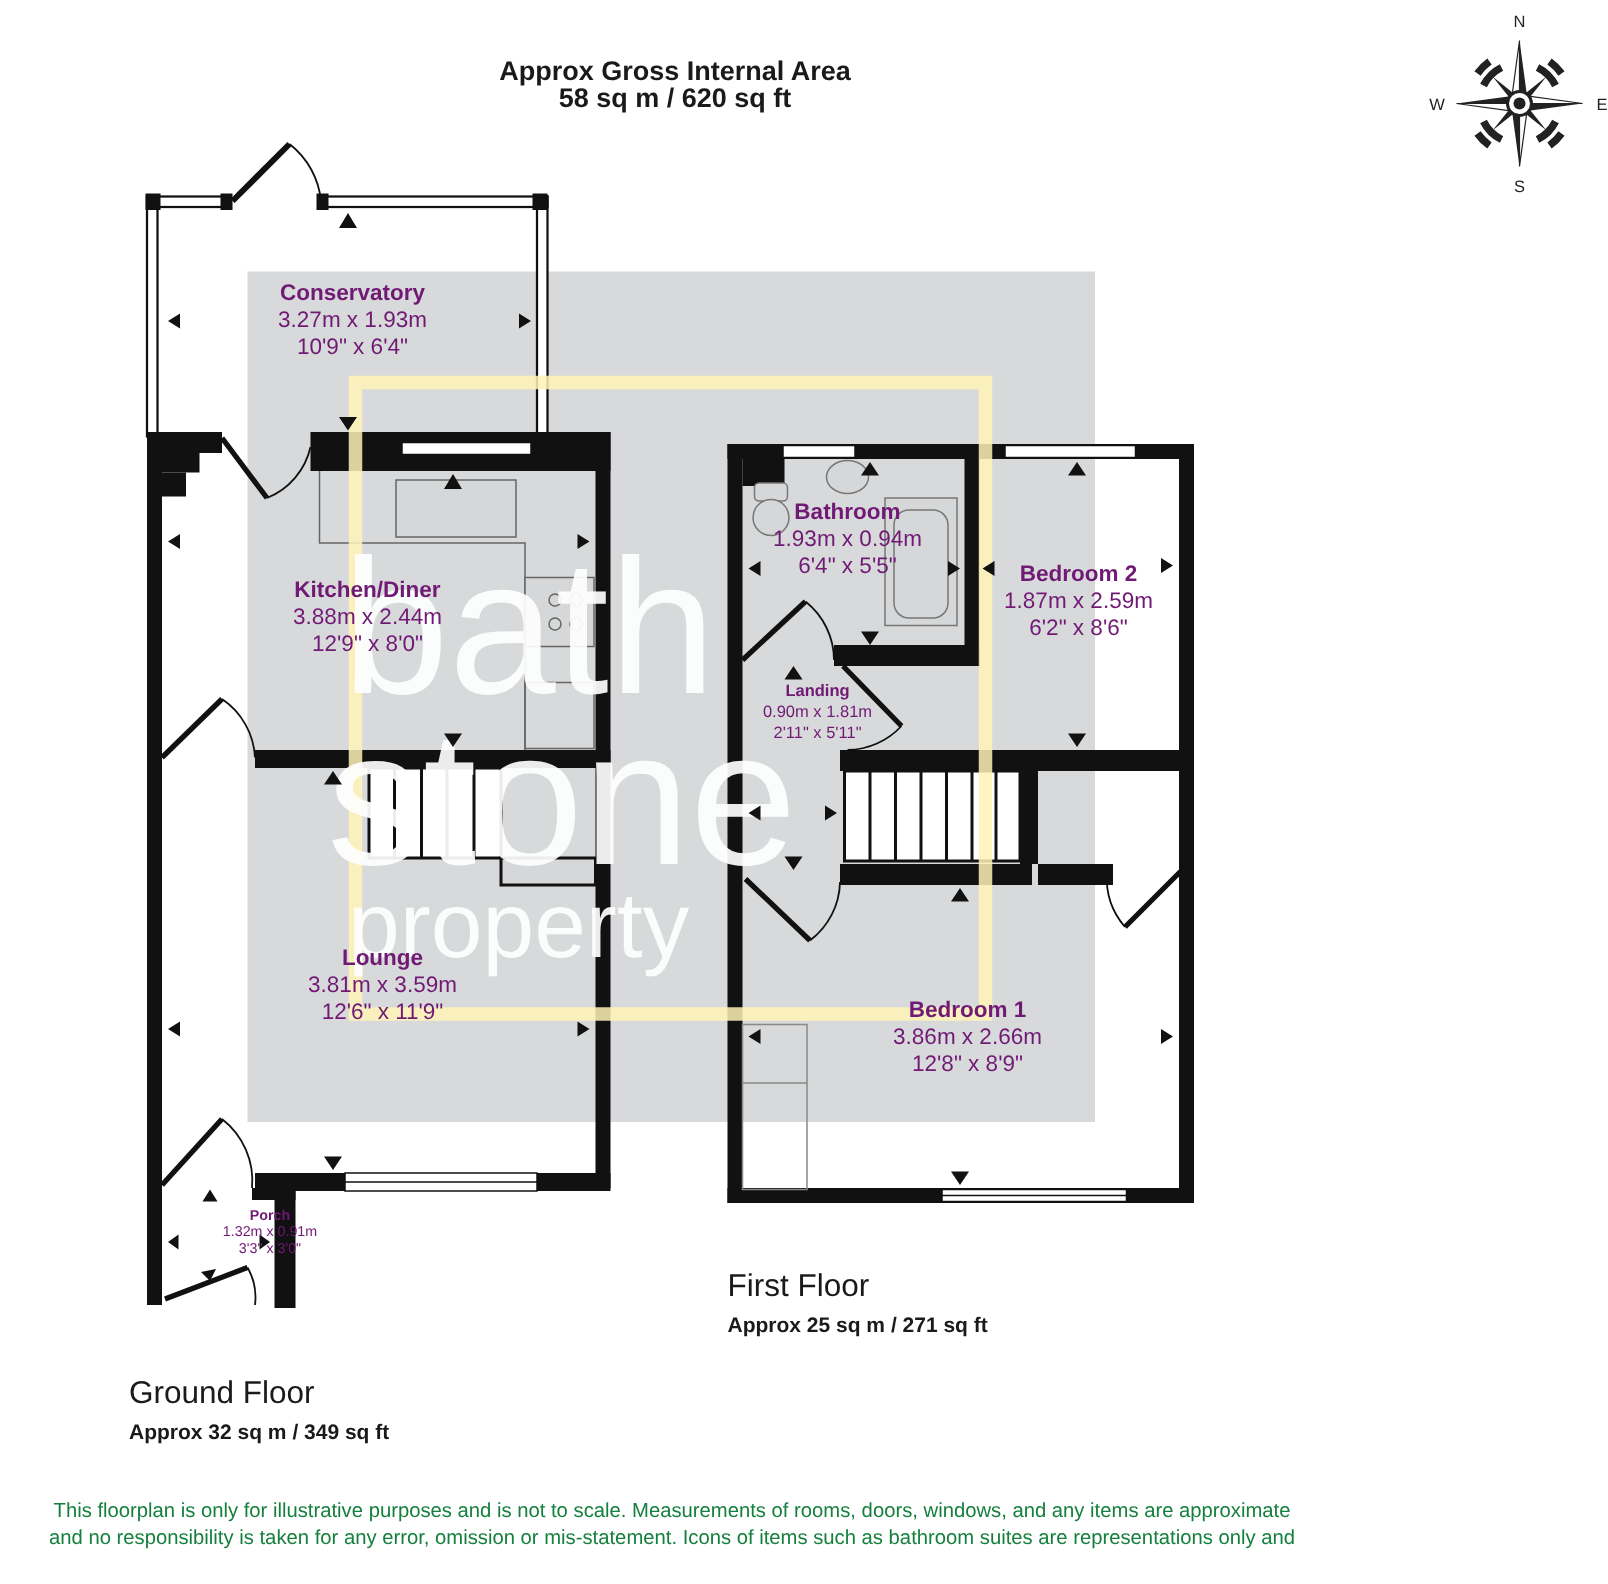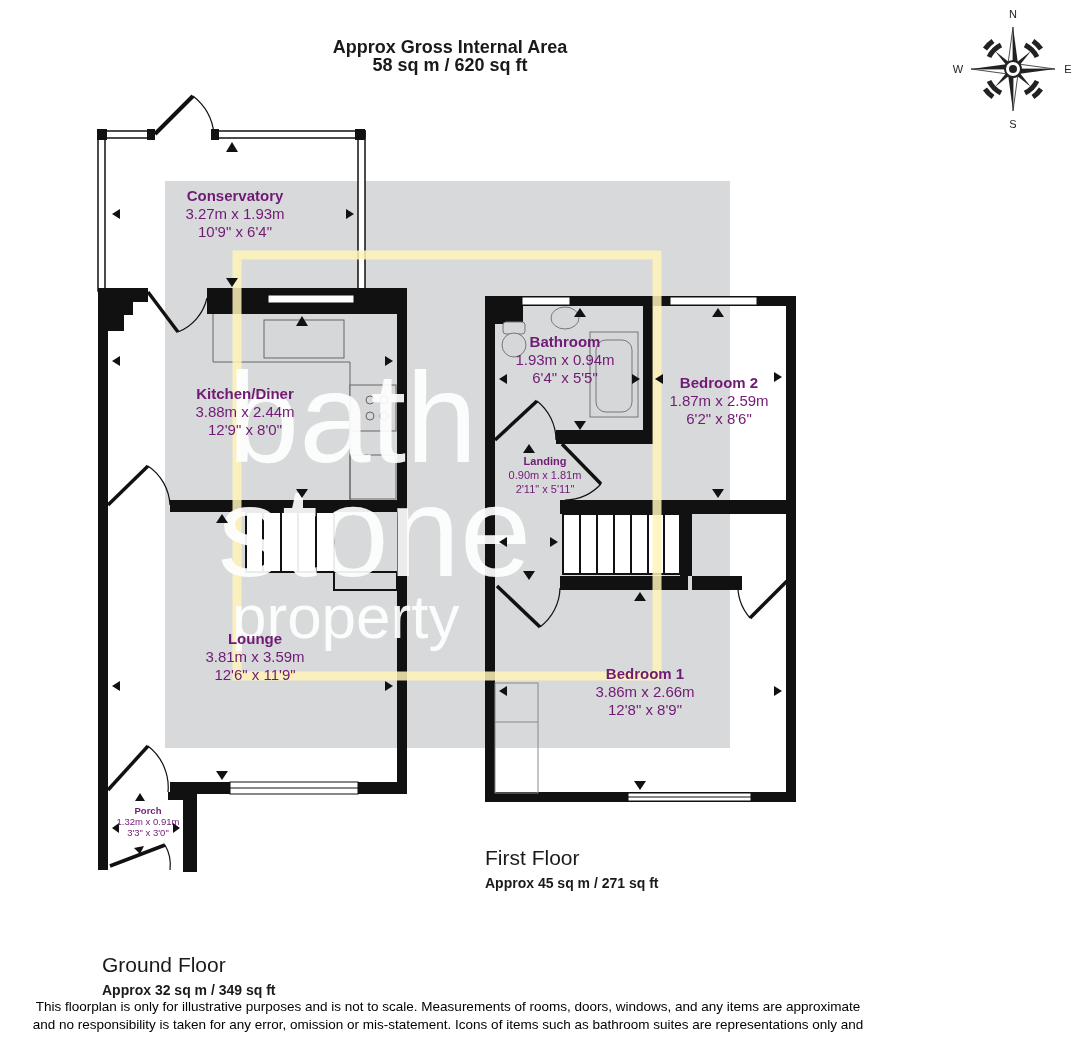--- a/index.html
+++ b/index.html
@@ -5,25 +5,25 @@
   html,body{margin:0;padding:0;background:#ffffff;}
   body{width:1072px;height:1056px;position:relative;overflow:hidden;font-family:"Liberation Sans",sans-serif;color:#1a1a1a;}
   .abs{position:absolute;}
   .hdr{left:300px;top:38px;width:300px;text-align:center;font-weight:bold;font-size:18px;line-height:18px;}
   .compass{left:948px;top:2px;width:124px;height:130px;}
   .plan{left:0;top:0;width:1072px;height:1056px;}
   .room{position:absolute;text-align:center;line-height:18px;font-size:15px;color:#701a75;}
   .room .nm{font-weight:bold;font-size:15px;}
   .room.sm{font-size:11px;line-height:14px;}
   .room.sm .nm{font-size:11px;}
-  .room.xs{font-size:9.5px;line-height:11px;}
+  .room.xs{font-size:9.5px;line-height:11px;padding-left:32px;}
   .room.xs .nm{font-size:9.5px;}
   .floor-title{font-size:21px;line-height:24px;}
   .floor-area{font-size:14px;font-weight:bold;line-height:18px;margin-top:4px;}
-  .disclaimer{left:0;top:998px;width:896px;text-align:center;font-size:13.5px;line-height:18px;color:#000000;}
+  .disclaimer{left:0;top:998px;width:896px;text-align:center;font-size:13.5px;line-height:18px;color:#15803d;}
 </style>
 </head>
 <body>
 
 <div class="abs hdr">
   <div>Approx Gross Internal Area</div>
   <div>58 sq m / 620 sq ft</div>
 </div>
 
 <div class="abs compass">
@@ -256,23 +256,23 @@
   <div>2'11" x 5'11"</div>
 </div>
 <div class="room" style="left:575px;top:665px;width:140px;">
   <div class="nm">Bedroom 1</div>
   <div>3.86m x 2.66m</div>
   <div>12'8" x 8'9"</div>
 </div>
 
 <div class="abs" style="left:485px;top:846px;">
   <div class="floor-title">First Floor</div>
-  <div class="floor-area">Approx 45 sq m / 271 sq ft</div>
-</div>
-<div class="abs" style="left:102px;top:917px;margin-top:36px;">
+  <div class="floor-area">Approx 25 sq m / 271 sq ft</div>
+</div>
+<div class="abs" style="left:86px;top:917px;">
   <div class="floor-title">Ground Floor</div>
   <div class="floor-area">Approx 32 sq m / 349 sq ft</div>
 </div>
 
 <div class="abs disclaimer">
   <div>This floorplan is only for illustrative purposes and is not to scale. Measurements of rooms, doors, windows, and any items are approximate</div>
   <div>and no responsibility is taken for any error, omission or mis-statement. Icons of items such as bathroom suites are representations only and</div>
 </div>
 
 </body></html>

